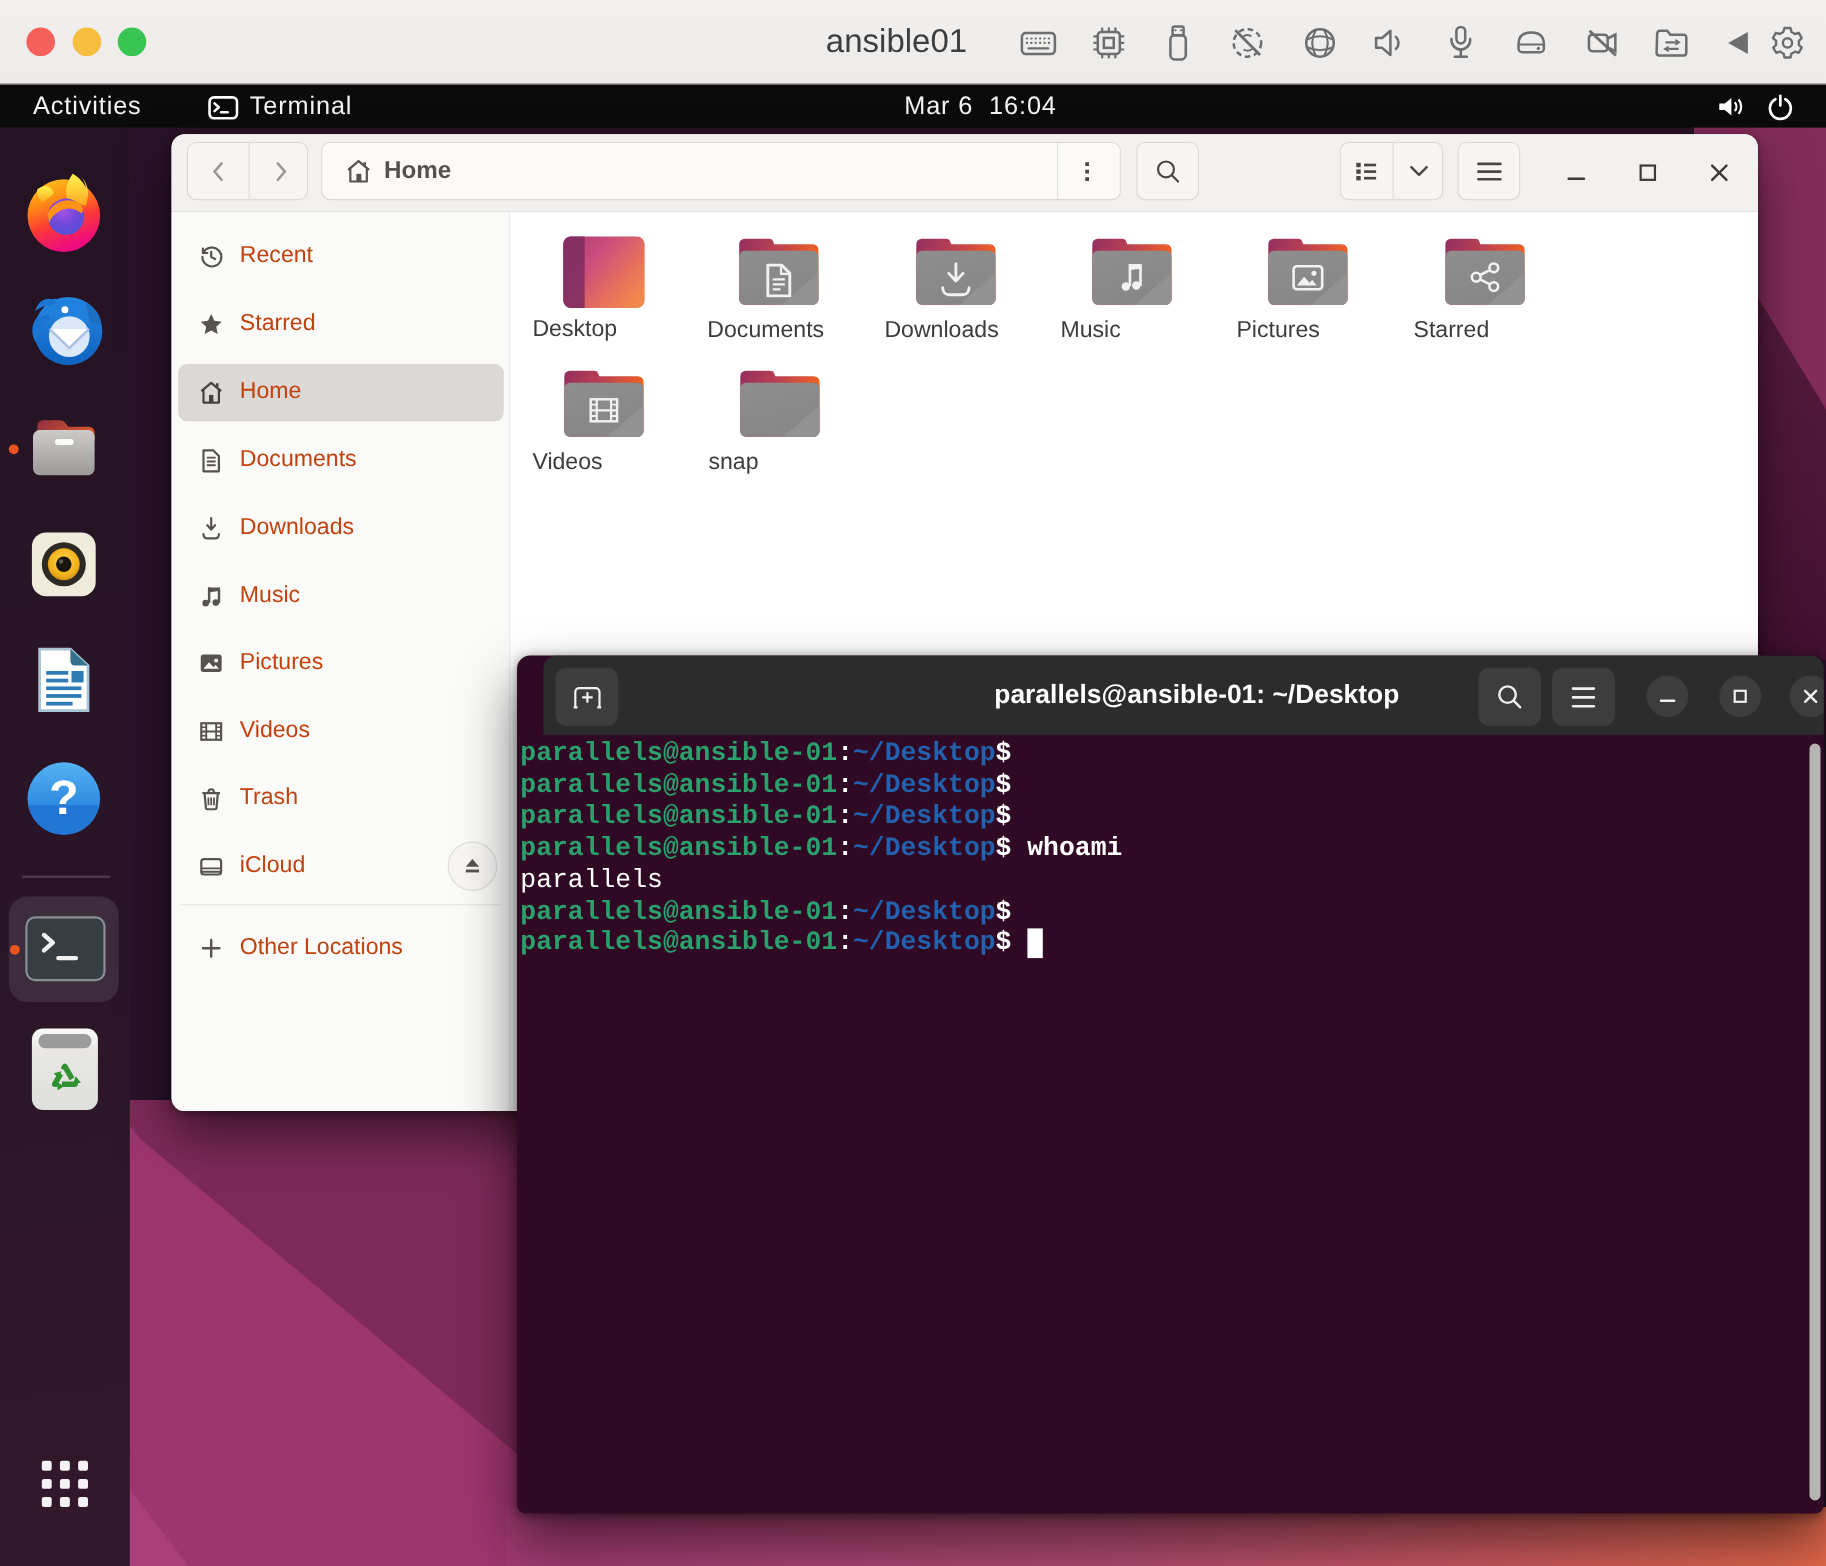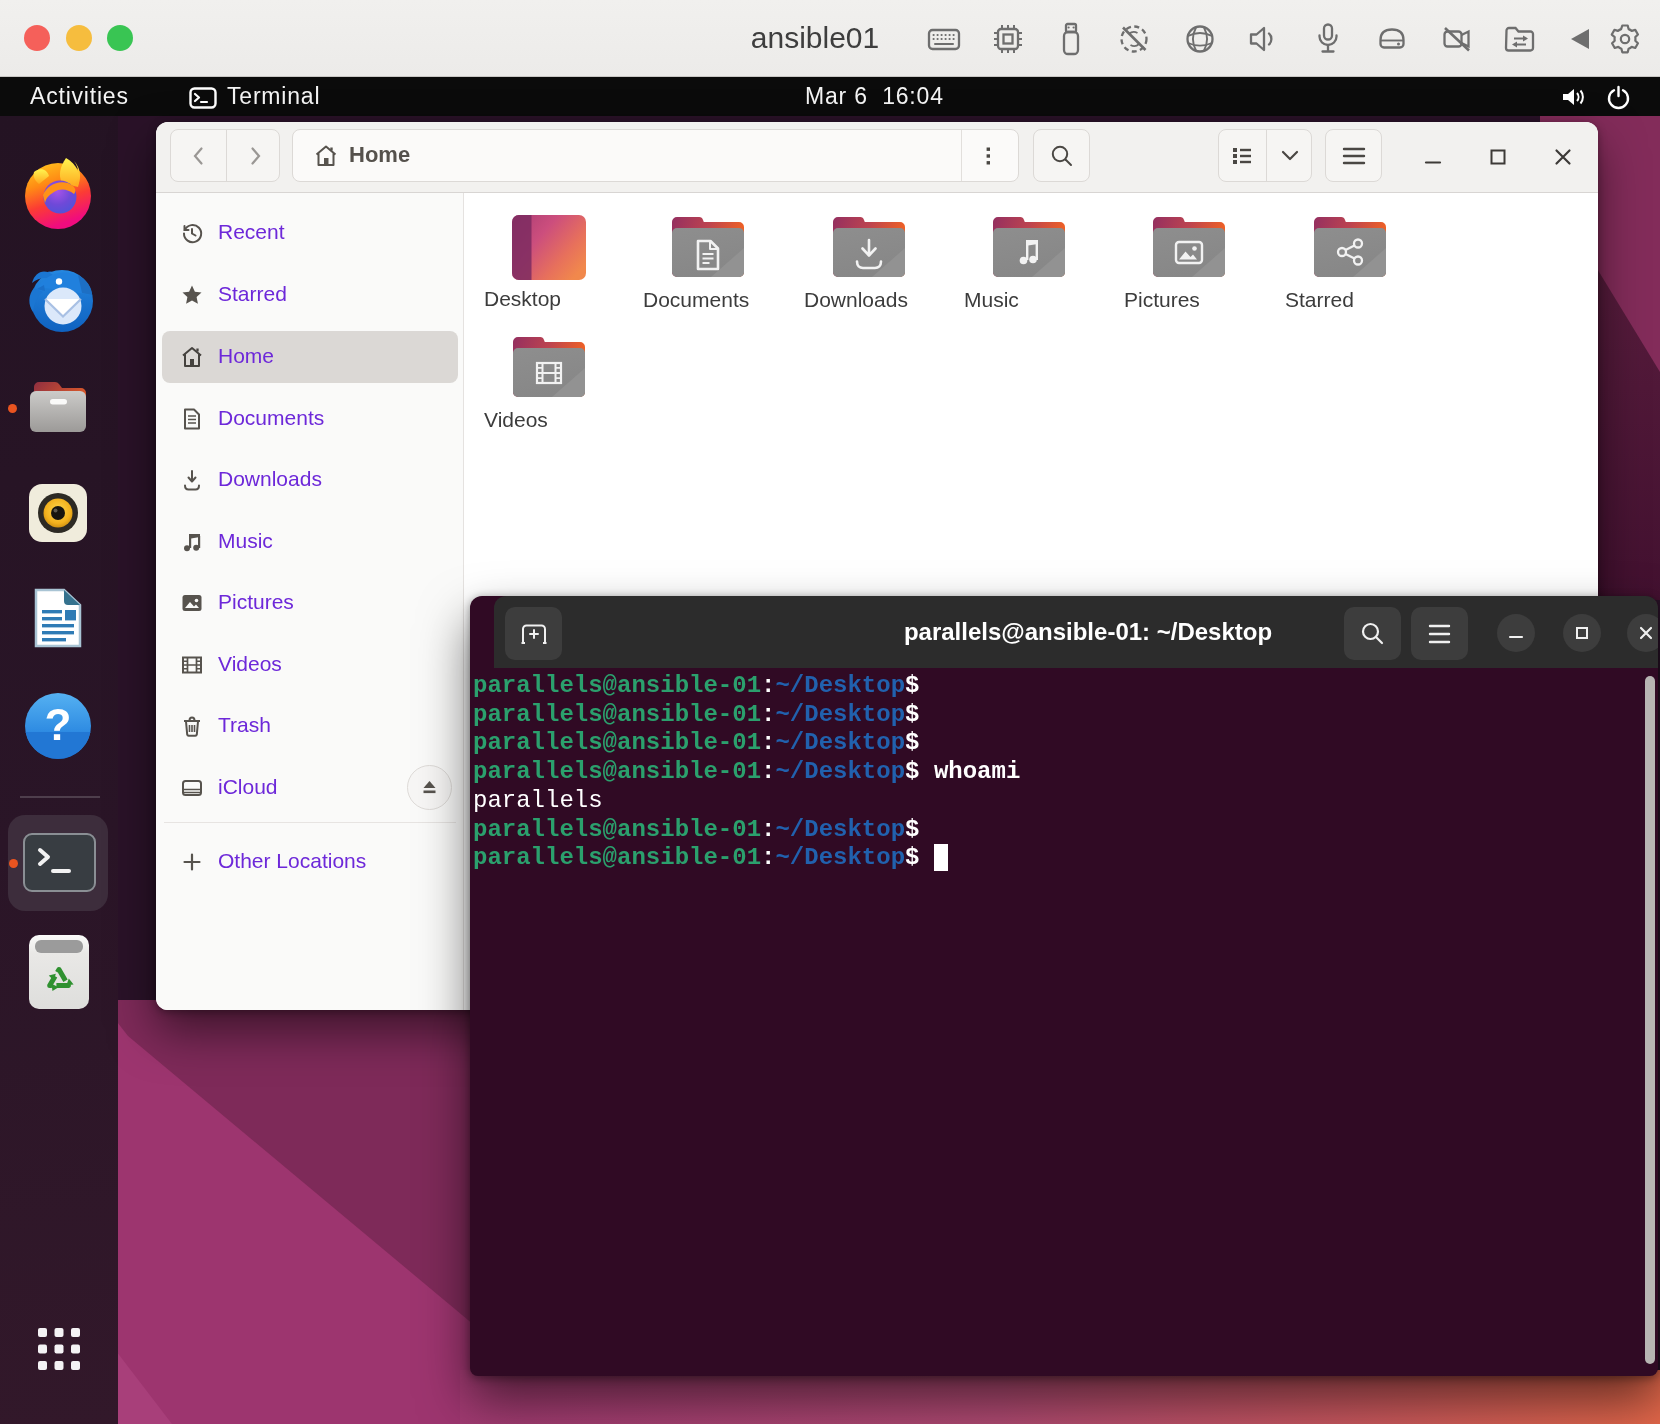--- a/index.html
+++ b/index.html
@@ -25,21 +25,21 @@
   
   #files { left:120px; top:122px; width:1442px; height:888px; border-radius:12px;
     background:#ffffff; box-shadow:0 22px 46px rgba(0,0,0,.5), 0 2px 8px rgba(0,0,0,.35);margin-left:36px; }
   #files .tb { position:absolute; left:0; top:0; width:100%; height:71px;
     background:#f2f1ef; border-bottom:1px solid #d8d5d3; border-radius:12px 12px 0 0; }
   .tbtn { position:absolute; top:7px; height:53px; border:1px solid #dcd9d6; border-radius:8px;
     background:#f6f5f3; }
   #files .side { position:absolute; left:0; top:71px; width:308px; height:817px;
     background:#fafaf9; border-right:1px solid #e5e2e0; border-radius:0 0 0 12px; }
   .srow { position:absolute; left:6px; width:296px; height:52px; border-radius:8px;
-    color:#6d28d9; font-size:21px; }
+    color:#c2410c; font-size:21px; }
   .srow .ic { position:absolute; left:18px; top:14px; width:24px; height:24px; }
   .srow .tx { position:absolute; left:56px; top:13px; }
   #files .main { position:absolute; left:309px; top:71px; width:1133px; height:817px;
     background:#ffffff; border-radius:0 0 12px 0; }
   .fitem { position:absolute; width:130px; text-align:left; color:#3c3c3c; font-size:21px; }
   .fitem svg { display:block; margin:0 auto; }
   .fitem .lb { margin-top:6px; }
   
   #term { left:470px; top:596px; width:1188px; height:780px; border-radius:12px 12px 8px 8px;
     background:#300a24; box-shadow:0 24px 50px rgba(0,0,0,.55), 0 2px 10px rgba(0,0,0,.4); overflow:hidden; }
@@ -161,21 +161,21 @@
 </div>
 
 <div class="abs" id="topbar">
   <div class="it" style="left:30px;">Activities</div>
   <svg class="it" style="left:189px; top:10px;" width="28" height="22" viewBox="0 0 28 22">
     <rect x="1.5" y="1.5" width="25" height="19" rx="4" fill="none" stroke="#fff" stroke-width="2.4"></rect>
     <path d="M6 7 l4 3.5 -4 3.5" fill="none" stroke="#fff" stroke-width="2.2" stroke-linecap="round" stroke-linejoin="round"></path>
     <line x1="12" y1="15" x2="18" y2="15" stroke="#fff" stroke-width="2.2" stroke-linecap="round"></line>
   </svg>
   <div class="it" style="left:227px;text-align:right;">Terminal</div>
-  <div class="it" style="left:805px;">Mar 6&nbsp; 16:04</div>
+  <div class="it" style="left:822px;">Mar 6&nbsp; 16:04</div>
   <svg class="it" style="left:1560px; top:9px;" width="28" height="22" viewBox="0 0 28 22">
     <path d="M3 8 h5 l6-5 v16 l-6-5 h-5 z" fill="#fff"></path>
     <path d="M17 7 a6 6 0 0 1 0 8 M20.5 4.5 a10 10 0 0 1 0 13" fill="none" stroke="#fff" stroke-width="2"></path>
   </svg>
   <svg class="it" style="left:1606px; top:8px;" width="25" height="25" viewBox="0 0 25 25">
     <path d="M8 5.2 a9.5 9.5 0 1 0 9 0" fill="none" stroke="#fff" stroke-width="2.4" stroke-linecap="round"></path>
     <line x1="12.5" y1="2" x2="12.5" y2="11" stroke="#fff" stroke-width="2.4" stroke-linecap="round"></line>
   </svg>
 </div>
 
@@ -582,20 +582,26 @@
       <svg width="78" height="68">
           <use href="#fol"></use>
         <g fill="none" stroke="#f2f2f2" stroke-width="2.2">
           <rect x="27" y="29" width="24" height="20"></rect>
           <path d="M32.5 29 v20 M45.5 29 v20 M27 39 h24" stroke-width="2"></path>
           <path d="M27 33.8 h5.5 M27 44.2 h5.5 M45.5 33.8 h5.5 M45.5 44.2 h5.5" stroke-width="1.7"></path>
         </g>
       </svg>
       <div class="lb">Videos</div>
     </div>
+    <div class="fitem" style="left:179px; top:141px;">
+      <svg width="78" height="68">
+          <use href="#fol"></use>
+        </svg>
+      <div class="lb">snap</div>
+    </div>
   </div>
 </div>
 
 <div class="abs" id="term">
   <div class="tb">
     <div class="title">parallels@ansible-01: ~/Desktop</div>
     <div class="kbtn" style="left:11px; top:11px; width:57px; height:53px; border-radius:10px;">
       <svg style="position:absolute; left:14px; top:12px;" width="30" height="30" viewBox="0 0 30 30" fill="none" stroke="#f0f0f0" stroke-width="2">
         <path d="M4 24 v-14 a3.5 3.5 0 0 1 3.5 -3.5 h15 a3.5 3.5 0 0 1 3.5 3.5 v14"></path>
         <path d="M2.5 24 h3.5 M24 24 h3.5"></path>

